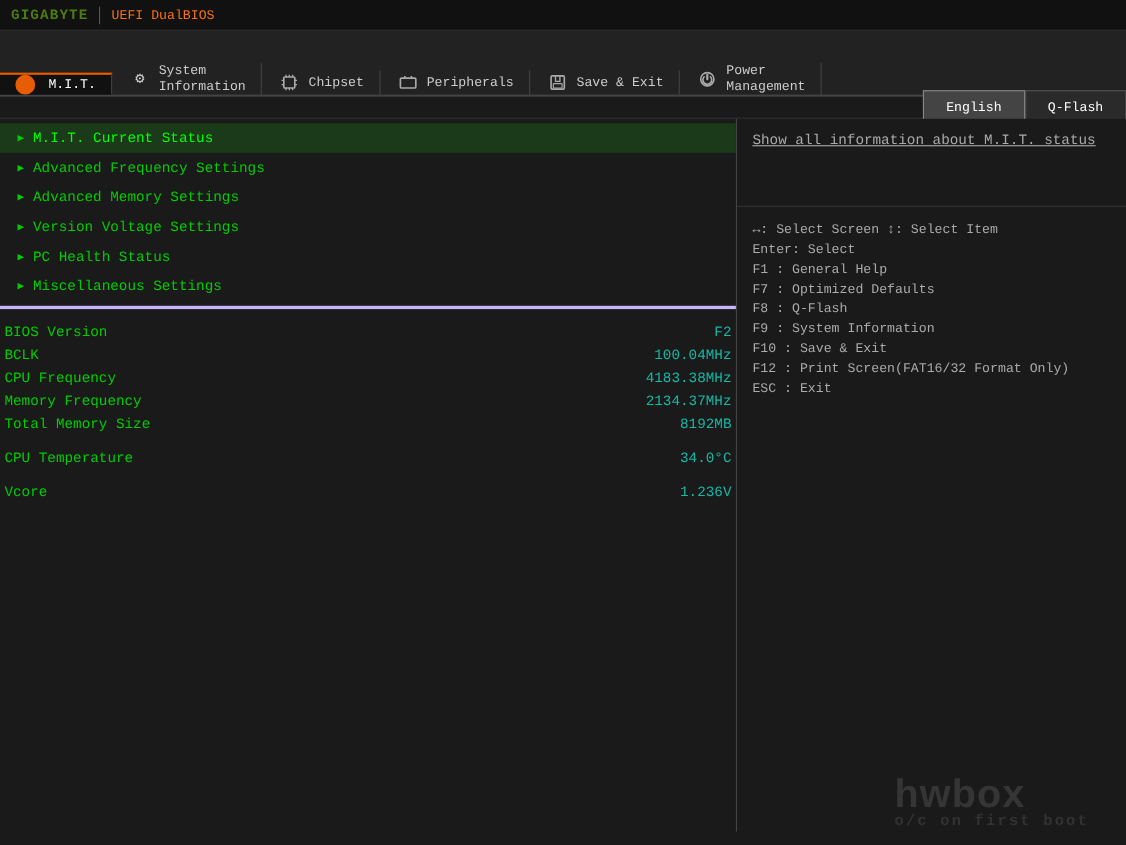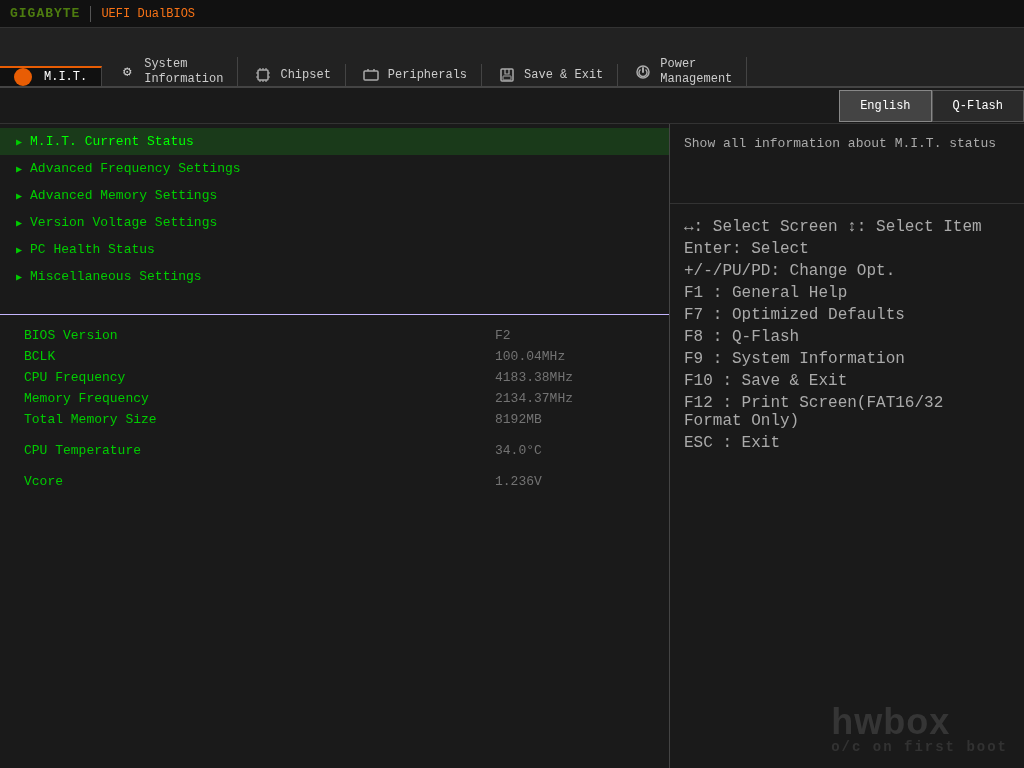--- a/index.html
+++ b/index.html
@@ -89,21 +89,21 @@
       border-radius: 50%;
       display: inline-block;
       margin-right: 6px;
     }
 
     
     .lang-bar {
       display: flex;
       justify-content: flex-end;
       background: #1a1a1a;
-      height: 36px;
+      height: 20px;
       align-items: center;
       padding-right: 0;
       border-bottom: 1px solid #333;
     }
     .lang-btn {
       height: 32px;
       padding: 0 20px;
       background: #2a2a2a;
       border: 1px solid #555;
       color: #fff;
@@ -150,39 +150,38 @@
       background: #1a3a1a;
       color: #00ff00;
     }
     .menu-arrow {
       color: #00cc00;
       margin-right: 8px;
       font-size: 10px;
     }
 
     .info-section {
-      margin-top: 20px;
-      padding: 10px 24px;
-      border-top: 1px solid #c4b5fd;
+      padding: 10px 4px;
+      border-top: 3px solid #c4b5fd;
     }
     .info-row {
       display: flex;
       justify-content: space-between;
       padding: 3px 0;
       font-size: 13px;
       color: #00cc00;
       font-family: 'Courier New', Courier, monospace;
     }
     .info-label {
       color: #00cc00;
       min-width: 200px;
     }
     .info-value {
-      color: #737373;
-      text-align: left;
+      color: #14b8a6;
+      text-align: right;
       min-width: 150px;
     }
     .info-spacer {
       height: 10px;
     }
 
     
     .right-panel {
       flex: 1;
       background: #1a1a1a;
@@ -191,40 +190,41 @@
     }
 
     .help-text {
       padding: 12px 14px;
       font-size: 13px;
       color: #aaa;
       border-bottom: 1px solid #333;
       font-family: 'Courier New', Courier, monospace;
       flex: 0 0 auto;
       min-height: 80px;
+      text-decoration: underline;
     }
 
     .shortcuts-section {
       padding: 12px 14px;
       font-size: 12px;
       color: #aaa;
       font-family: 'Courier New', Courier, monospace;
       flex: 1;
     }
     .shortcut-row {
       padding: 2px 0;
       color: #aaa;
-      font-size: 16px;
+      font-size: 12px;
     }
 
     
     .watermark {
       position: absolute;
       bottom: 14px;
-      right: 16px;
+      right: 34px;
       font-size: 36px;
       font-weight: bold;
       color: rgba(180, 180, 180, 0.18);
       font-family: Arial, sans-serif;
       letter-spacing: 1px;
       pointer-events: none;
       user-select: none;
       line-height: 1;
     }
     .watermark-sub {
@@ -372,21 +372,20 @@
         <span class="info-value">1.236V</span>
       </div>
     </div>
   </div>
 
   <div class="right-panel">
     <div class="help-text">Show all information about M.I.T. status</div>
     <div class="shortcuts-section">
       <div class="shortcut-row">↔: Select Screen  ↕: Select Item</div>
       <div class="shortcut-row">Enter: Select</div>
-      <div class="shortcut-row">+/-/PU/PD: Change Opt.</div>
       <div class="shortcut-row">F1   : General Help</div>
       <div class="shortcut-row">F7   : Optimized Defaults</div>
       <div class="shortcut-row">F8   : Q-Flash</div>
       <div class="shortcut-row">F9   : System Information</div>
       <div class="shortcut-row">F10  : Save &amp; Exit</div>
       <div class="shortcut-row">F12  : Print Screen(FAT16/32 Format Only)</div>
       <div class="shortcut-row">ESC  : Exit</div>
     </div>
   </div>
 </div>

